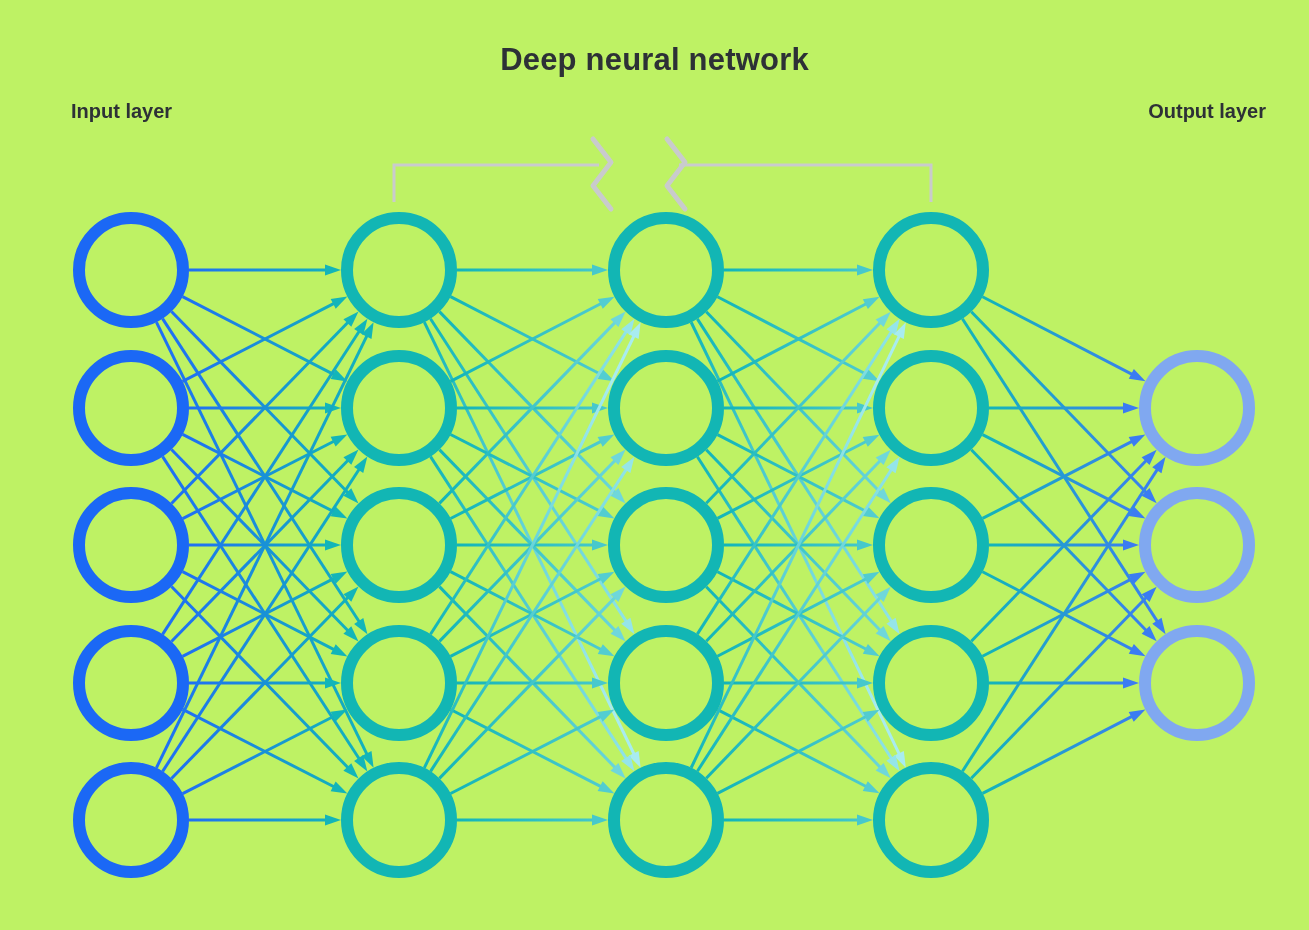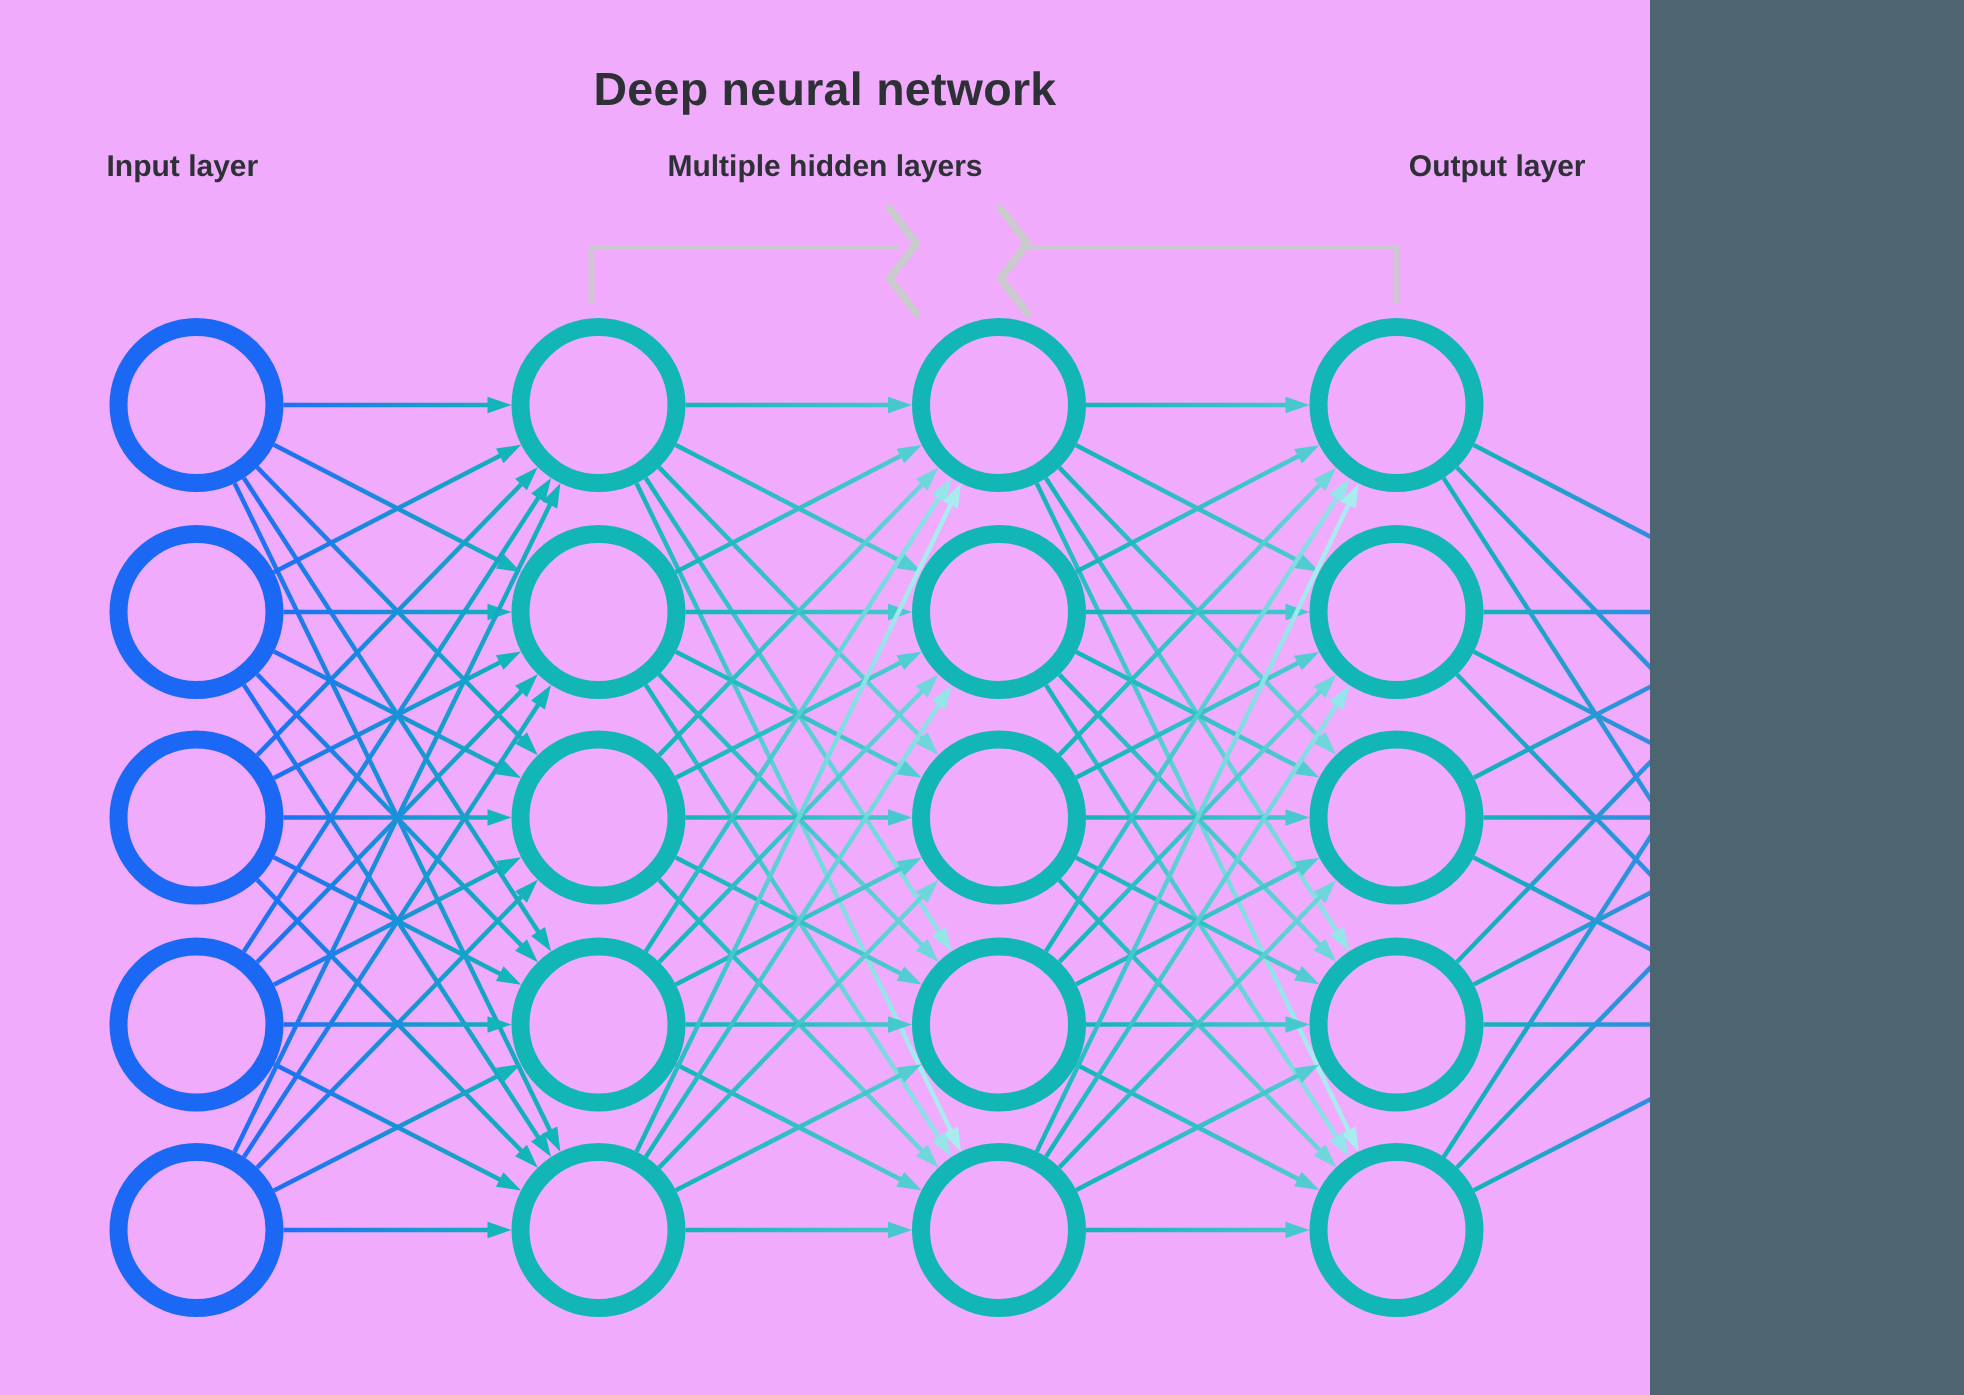--- a/index.html
+++ b/index.html
@@ -3,24 +3,24 @@
 <meta charset="utf-8">
 <style>
   html, body {
     margin: 0;
     padding: 0;
     background: #4d6570;
     font-family: "Liberation Sans", "DejaVu Sans", sans-serif;
   }
   .stage {
     position: relative;
-    width: 1100px;
+    width: 1309px;
     height: 930px;
     overflow: hidden;
-    background: #f0abfc;
+    background: #bef264;
   }
   .diagram-title {
     position: absolute;
     top: 42px;
     left: 0;
     right: 0;
     text-align: center;
     font-size: 31px;
     font-weight: 700;
     color: #2d3136;
@@ -607,15 +607,14 @@
       <circle cx="931" cy="408" r="52" fill="none" stroke="#12b6b4" stroke-width="12"></circle>
       <circle cx="931" cy="545" r="52" fill="none" stroke="#12b6b4" stroke-width="12"></circle>
       <circle cx="931" cy="683" r="52" fill="none" stroke="#12b6b4" stroke-width="12"></circle>
       <circle cx="931" cy="820" r="52" fill="none" stroke="#12b6b4" stroke-width="12"></circle>
       <circle cx="1197" cy="408" r="52" fill="none" stroke="#80a8f0" stroke-width="12"></circle>
       <circle cx="1197" cy="545" r="52" fill="none" stroke="#80a8f0" stroke-width="12"></circle>
       <circle cx="1197" cy="683" r="52" fill="none" stroke="#80a8f0" stroke-width="12"></circle>
     </svg>
   <div class="diagram-title">Deep neural network</div>
   <div class="layer-label label-input">Input layer</div>
-  <div class="layer-label label-hidden">Multiple hidden layers</div>
   <div class="layer-label label-output">Output layer</div>
 </div>
 
 </body></html>

